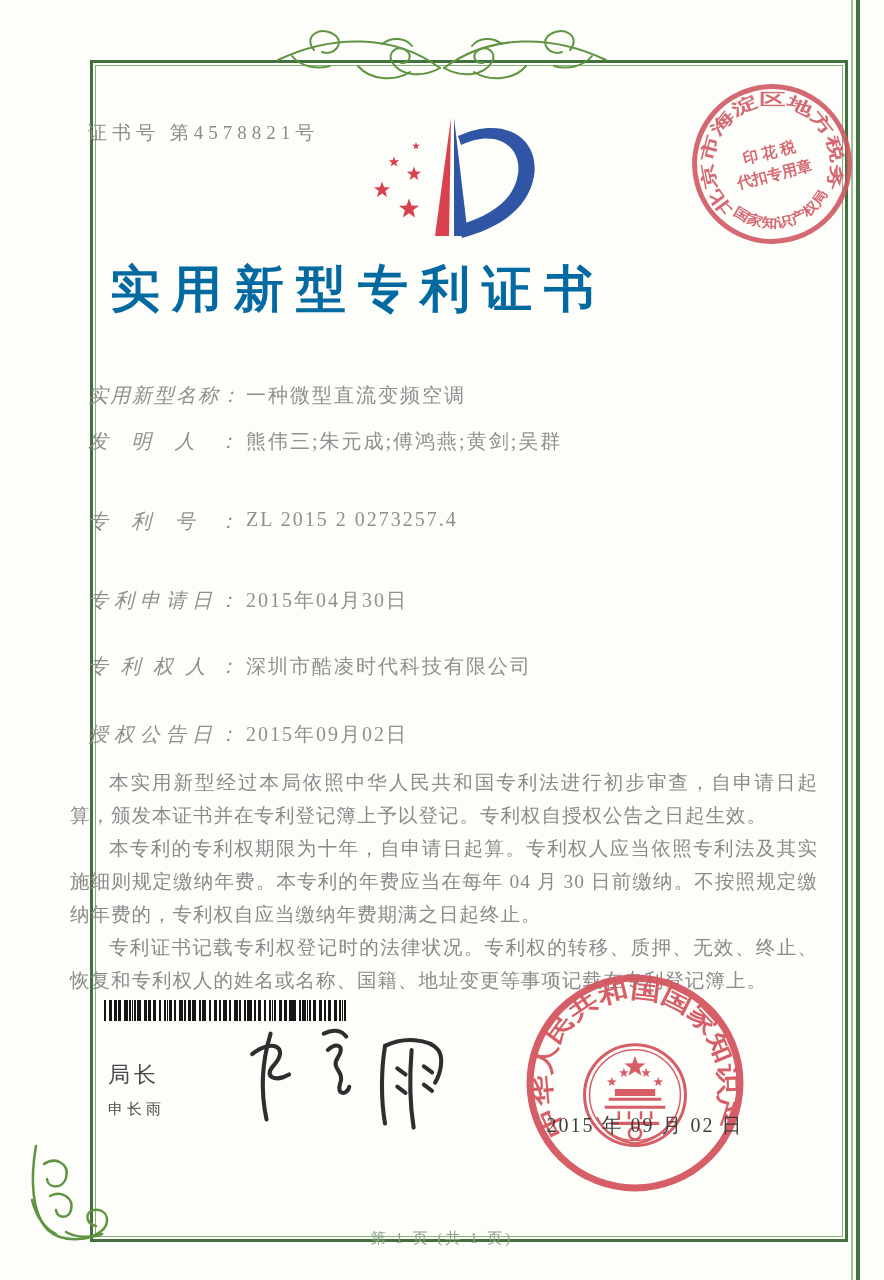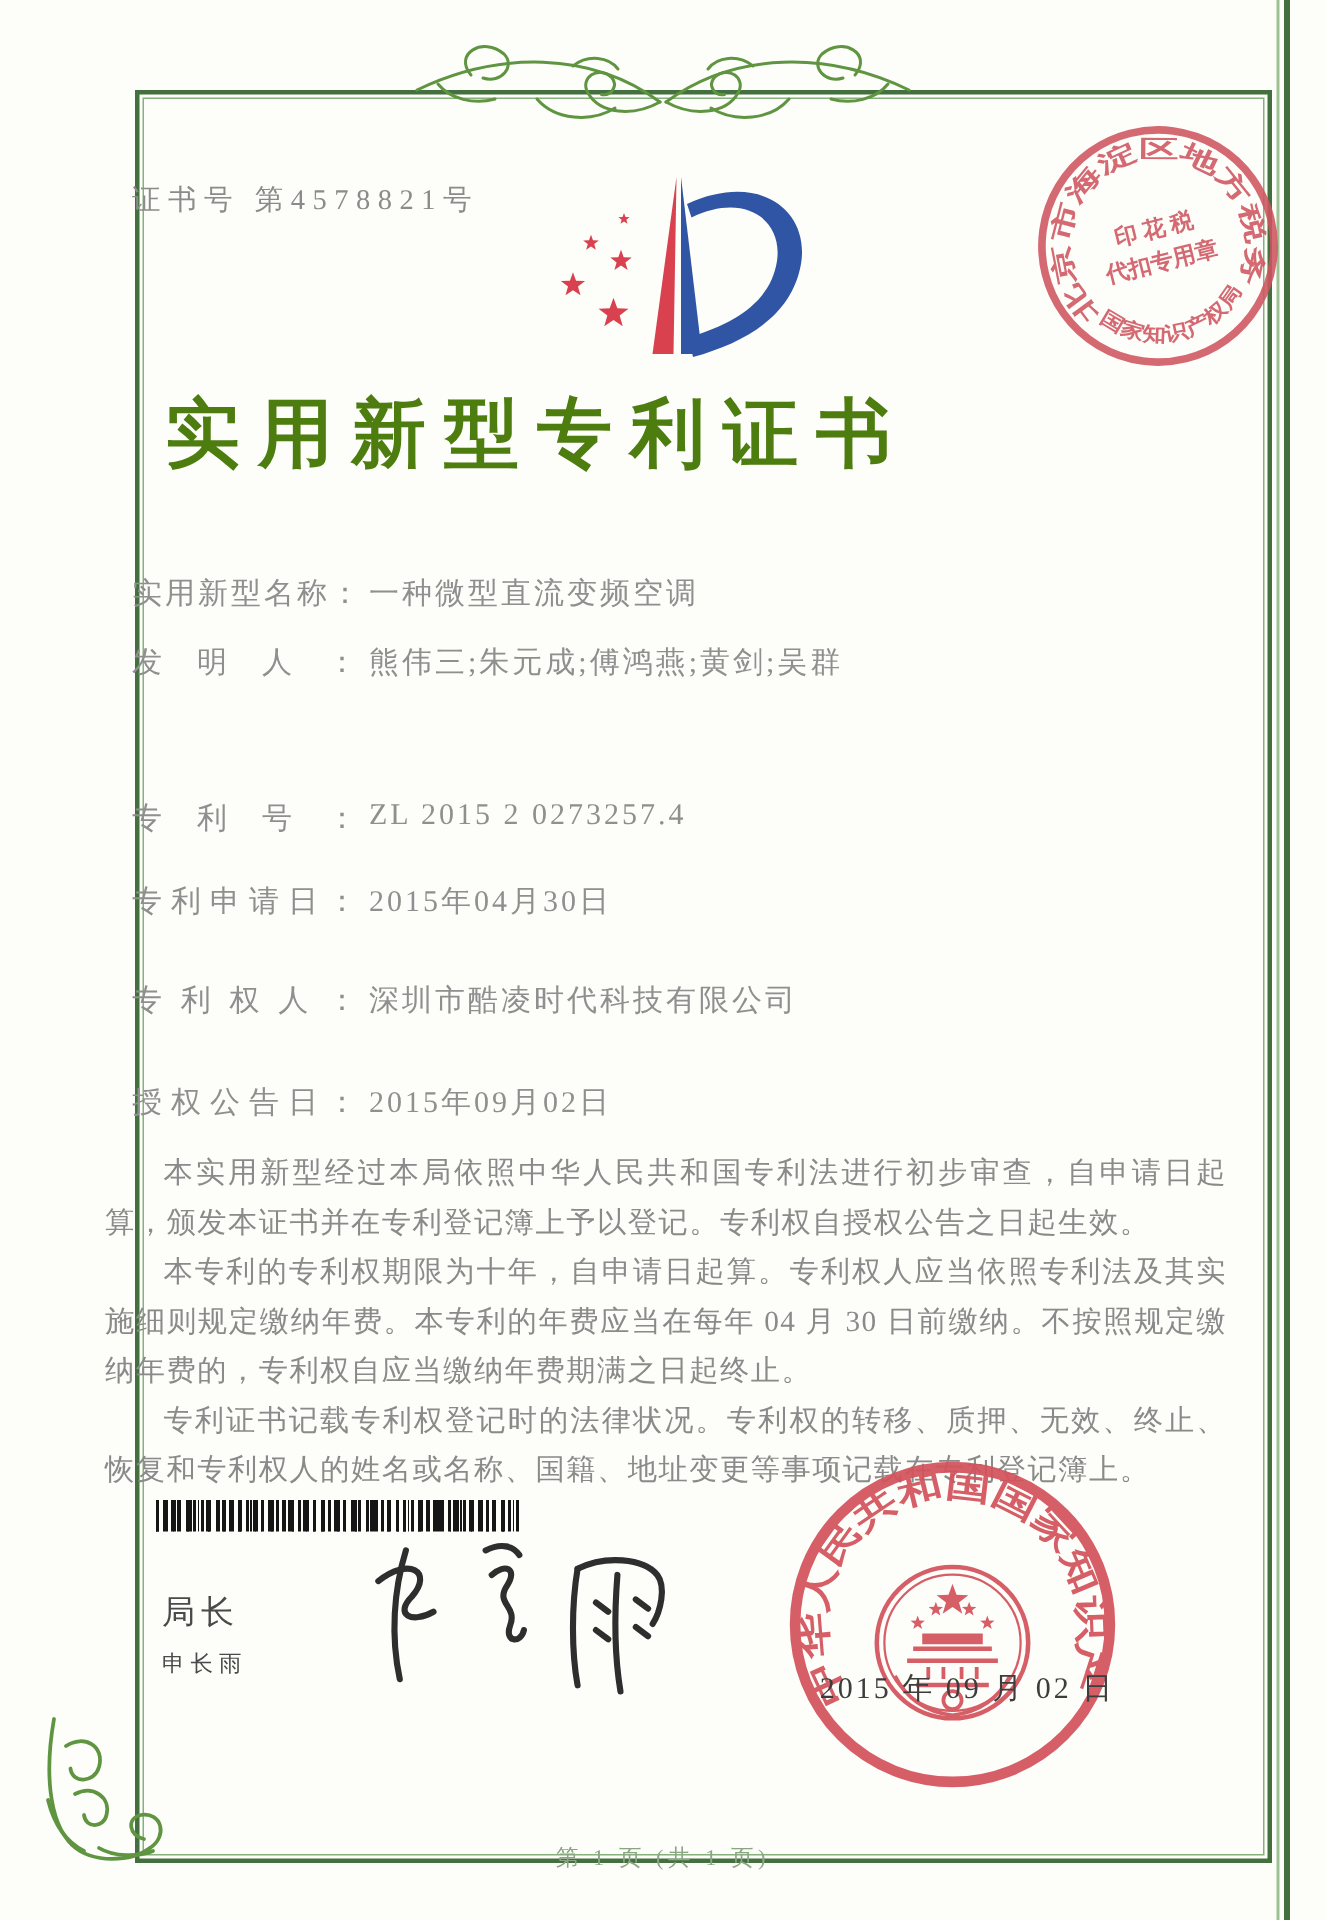--- a/index.html
+++ b/index.html
@@ -24,26 +24,26 @@
 
   
   .cert-no{
     left:88px;top:120px;font-size:19px;letter-spacing:5px;color:#8b8b8b;text-align:center;
   }
   .logo{left:348px;top:112px;}
   .tax-stamp{left:688px;top:80px;opacity:.88;}
 
   .page-title{
     left:0;top:256px;width:716px;text-align:center;
-    font-size:50px;font-weight:bold;letter-spacing:12px;color:#4d7c0f;
+    font-size:50px;font-weight:bold;letter-spacing:12px;color:#0369a1;
   }
   .f-row{position:absolute;left:88px;width:730px;font-size:20px;color:#8f8f8f;letter-spacing:2px;white-space:nowrap;}
-  .f-label{display:inline-block;width:152px;text-align-last:justify;vertical-align:top;}
+  .f-label{display:inline-block;width:152px;text-align-last:justify;vertical-align:top;font-style:italic;}
   .f-value{margin-left:6px;margin-top:29px;}
-  .r0{top:382px}.r1{top:428px}.r2{top:532px}.r3{top:587px}.r4{top:653px}.r5{top:721px}
+  .r0{top:382px}.r1{top:428px}.r2{top:508px}.r3{top:587px}.r4{top:653px}.r5{top:721px}
 
   
   .paras{
     left:70px;top:766px;width:748px;
     font-size:19.5px;line-height:33px;color:#8a8a8a;text-align:justify;letter-spacing:1px;
   }
   .paras p{margin:0;text-indent:2em;}
 
   
   .barcode{

